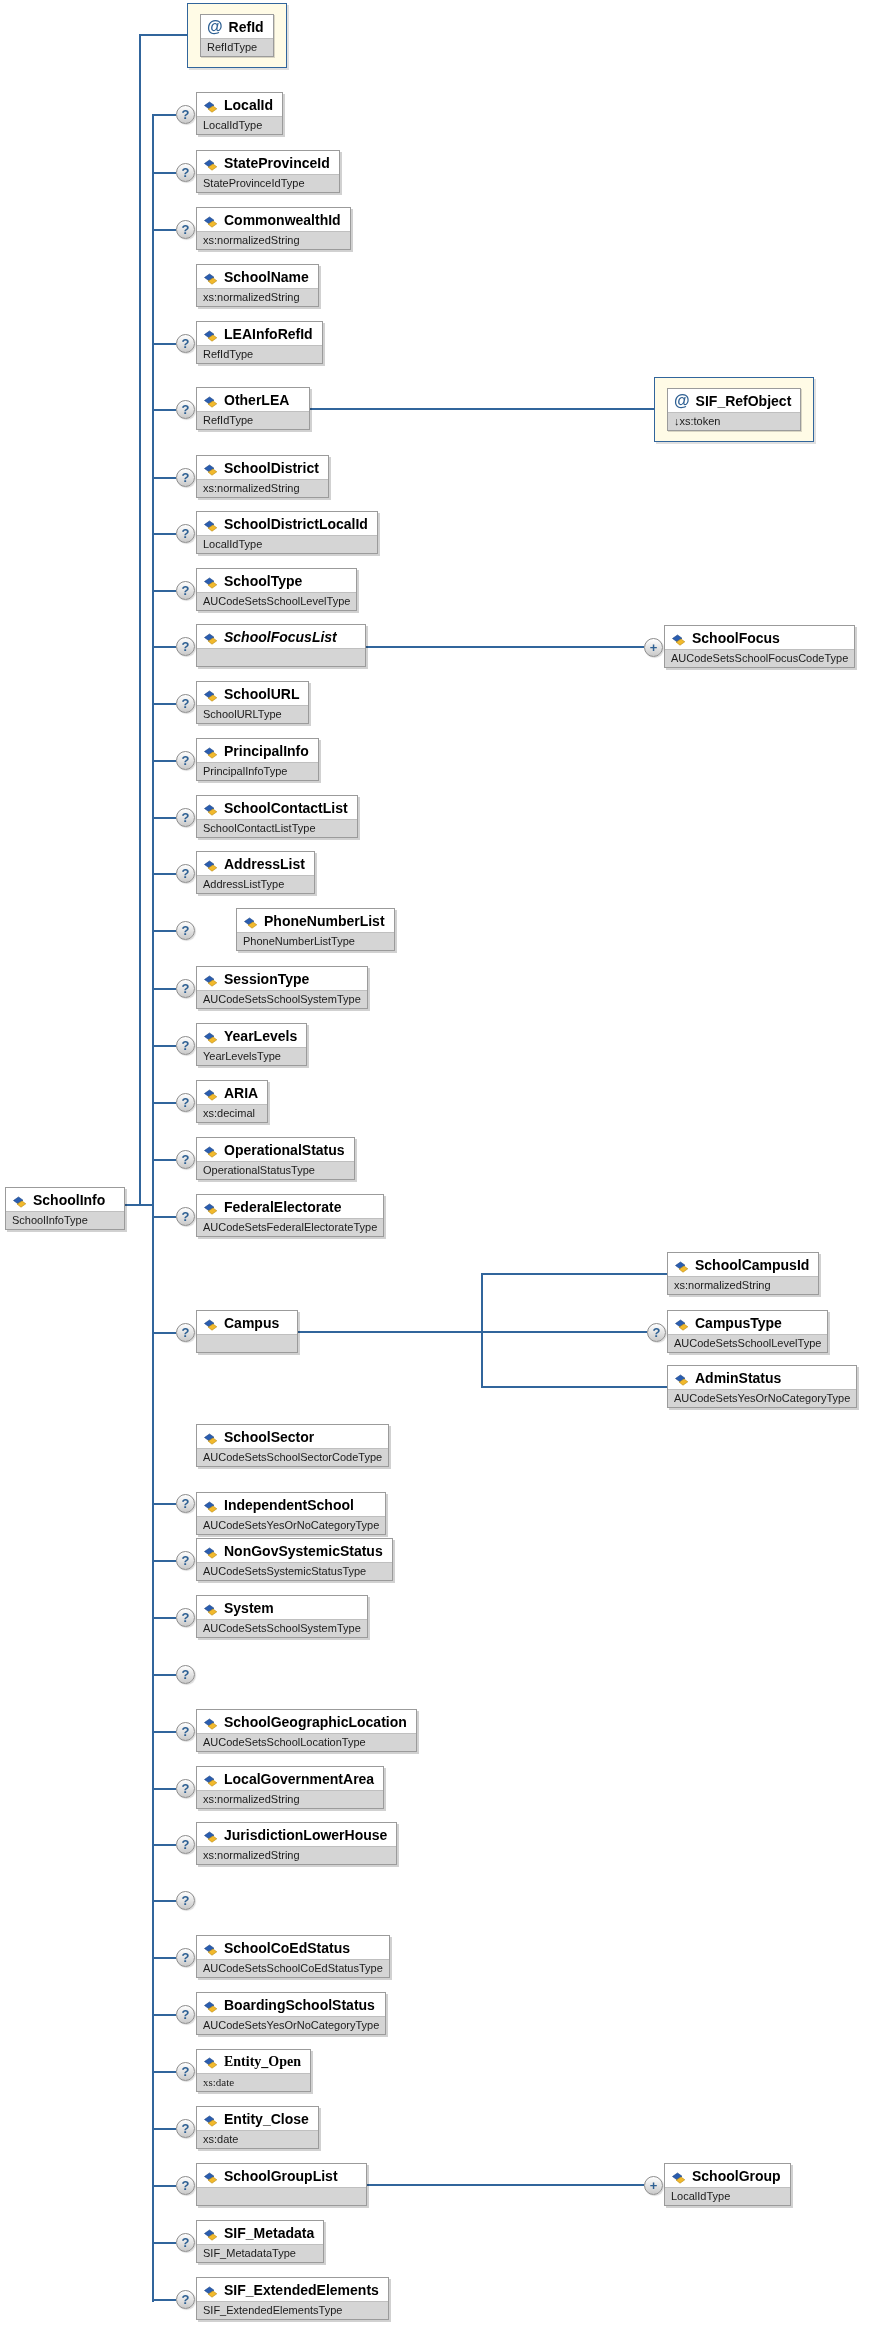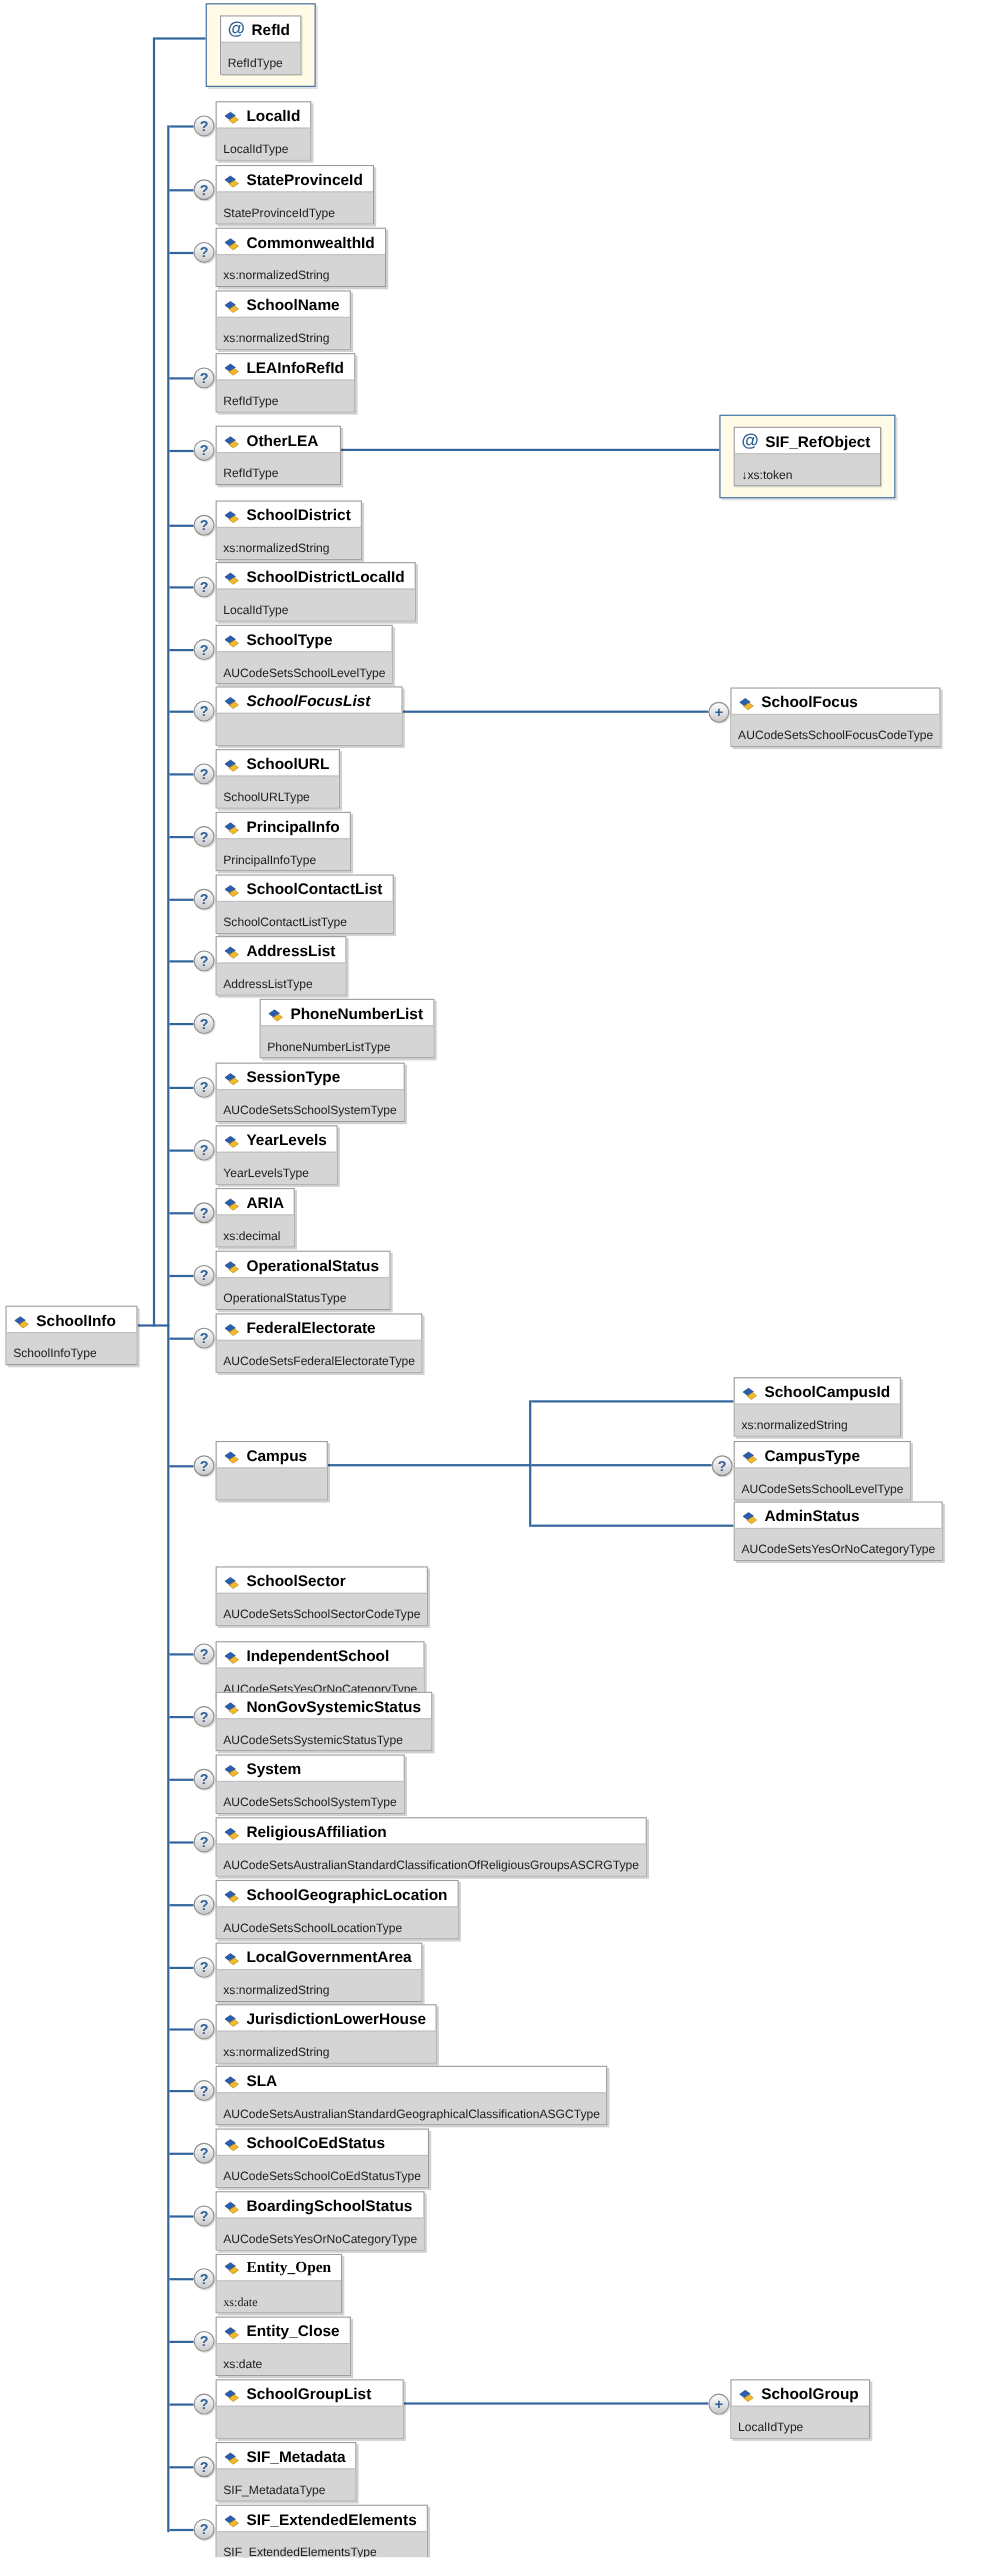--- a/index.html
+++ b/index.html
@@ -18,21 +18,21 @@
     border:1px solid var(--box-border);
     box-shadow:2px 2px 0 rgba(0,0,0,0.18);
     white-space:nowrap;box-sizing:border-box;
   }
   .node .nrow{
     display:flex;align-items:center;gap:6px;
     padding:3px 9px 2px 6px;font-weight:bold;font-size:14px;line-height:18px;color:#000;
   }
   .node .trow{
     background:var(--type-bg);border-top:1px solid #bfbfbf;
-    font-size:11px;line-height:13px;padding:13px 6px 2px 6px;color:#1b1b1b;
+    font-size:11px;line-height:13px;padding:2px 6px 2px 6px;color:#1b1b1b;
     min-height:13px;
   }
   .frame{
     position:absolute;background:var(--frame-bg);
     border:1px solid var(--line);
     padding:10px 12px;box-sizing:border-box;
     box-shadow:2px 2px 0 rgba(0,0,0,0.12);
   }
   .frame .node{position:relative;display:inline-block;box-shadow:1px 1px 0 rgba(0,0,0,0.15);}
   .circle{
@@ -442,31 +442,20 @@
             <path d="M1.5 4.5 L6.5 1 L11 4.2 L6 7.8 Z" fill="#2a5db0" stroke="#17407e" stroke-width="0.6"></path>
             <path d="M5 8 L10 5 L13.8 7.8 L9 11.2 Z" fill="#f2b92c" stroke="#b78a12" stroke-width="0.6"></path>
             <path d="M5 8 L10 5 L11 4.2 L6 7.8 Z" fill="#2a5db0" opacity="0.85"></path>
           </svg></span>
         <span>System</span>
       </div>
       <div class="trow">AUCodeSetsSchoolSystemType</div>
     </div>
     <div class="line" style="left: 154px; top: 1674px; width: 22px; height: 2px;"></div>
     <div class="circle" style="left: 176px; top: 1665px;">?</div>
-    <div class="node" style="left: 196px; top: 1652px;">
-      <div class="nrow">
-        <span class="eicon"><svg viewBox="0 0 15 12" width="15" height="12">
-            <path d="M1.5 4.5 L6.5 1 L11 4.2 L6 7.8 Z" fill="#2a5db0" stroke="#17407e" stroke-width="0.6"></path>
-            <path d="M5 8 L10 5 L13.8 7.8 L9 11.2 Z" fill="#f2b92c" stroke="#b78a12" stroke-width="0.6"></path>
-            <path d="M5 8 L10 5 L11 4.2 L6 7.8 Z" fill="#2a5db0" opacity="0.85"></path>
-          </svg></span>
-        <span>ReligiousAffiliation</span>
-      </div>
-      <div class="trow">AUCodeSetsAustralianStandardClassificationOfReligiousGroupsASCRGType</div>
-    </div>
     <div class="line" style="left: 154px; top: 1731px; width: 22px; height: 2px;"></div>
     <div class="circle" style="left: 176px; top: 1722px;">?</div>
     <div class="node" style="left: 196px; top: 1709px;">
       <div class="nrow">
         <span class="eicon"><svg viewBox="0 0 15 12" width="15" height="12">
             <path d="M1.5 4.5 L6.5 1 L11 4.2 L6 7.8 Z" fill="#2a5db0" stroke="#17407e" stroke-width="0.6"></path>
             <path d="M5 8 L10 5 L13.8 7.8 L9 11.2 Z" fill="#f2b92c" stroke="#b78a12" stroke-width="0.6"></path>
             <path d="M5 8 L10 5 L11 4.2 L6 7.8 Z" fill="#2a5db0" opacity="0.85"></path>
           </svg></span>
         <span>SchoolGeographicLocation</span>
@@ -494,31 +483,20 @@
             <path d="M1.5 4.5 L6.5 1 L11 4.2 L6 7.8 Z" fill="#2a5db0" stroke="#17407e" stroke-width="0.6"></path>
             <path d="M5 8 L10 5 L13.8 7.8 L9 11.2 Z" fill="#f2b92c" stroke="#b78a12" stroke-width="0.6"></path>
             <path d="M5 8 L10 5 L11 4.2 L6 7.8 Z" fill="#2a5db0" opacity="0.85"></path>
           </svg></span>
         <span>JurisdictionLowerHouse</span>
       </div>
       <div class="trow">xs:normalizedString</div>
     </div>
     <div class="line" style="left: 154px; top: 1900px; width: 22px; height: 2px;"></div>
     <div class="circle" style="left: 176px; top: 1891px;">?</div>
-    <div class="node" style="left: 196px; top: 1878px;">
-      <div class="nrow">
-        <span class="eicon"><svg viewBox="0 0 15 12" width="15" height="12">
-            <path d="M1.5 4.5 L6.5 1 L11 4.2 L6 7.8 Z" fill="#2a5db0" stroke="#17407e" stroke-width="0.6"></path>
-            <path d="M5 8 L10 5 L13.8 7.8 L9 11.2 Z" fill="#f2b92c" stroke="#b78a12" stroke-width="0.6"></path>
-            <path d="M5 8 L10 5 L11 4.2 L6 7.8 Z" fill="#2a5db0" opacity="0.85"></path>
-          </svg></span>
-        <span>SLA</span>
-      </div>
-      <div class="trow">AUCodeSetsAustralianStandardGeographicalClassificationASGCType</div>
-    </div>
     <div class="line" style="left: 154px; top: 1957px; width: 22px; height: 2px;"></div>
     <div class="circle" style="left: 176px; top: 1948px;">?</div>
     <div class="node" style="left: 196px; top: 1935px;">
       <div class="nrow">
         <span class="eicon"><svg viewBox="0 0 15 12" width="15" height="12">
             <path d="M1.5 4.5 L6.5 1 L11 4.2 L6 7.8 Z" fill="#2a5db0" stroke="#17407e" stroke-width="0.6"></path>
             <path d="M5 8 L10 5 L13.8 7.8 L9 11.2 Z" fill="#f2b92c" stroke="#b78a12" stroke-width="0.6"></path>
             <path d="M5 8 L10 5 L11 4.2 L6 7.8 Z" fill="#2a5db0" opacity="0.85"></path>
           </svg></span>
         <span>SchoolCoEdStatus</span>

